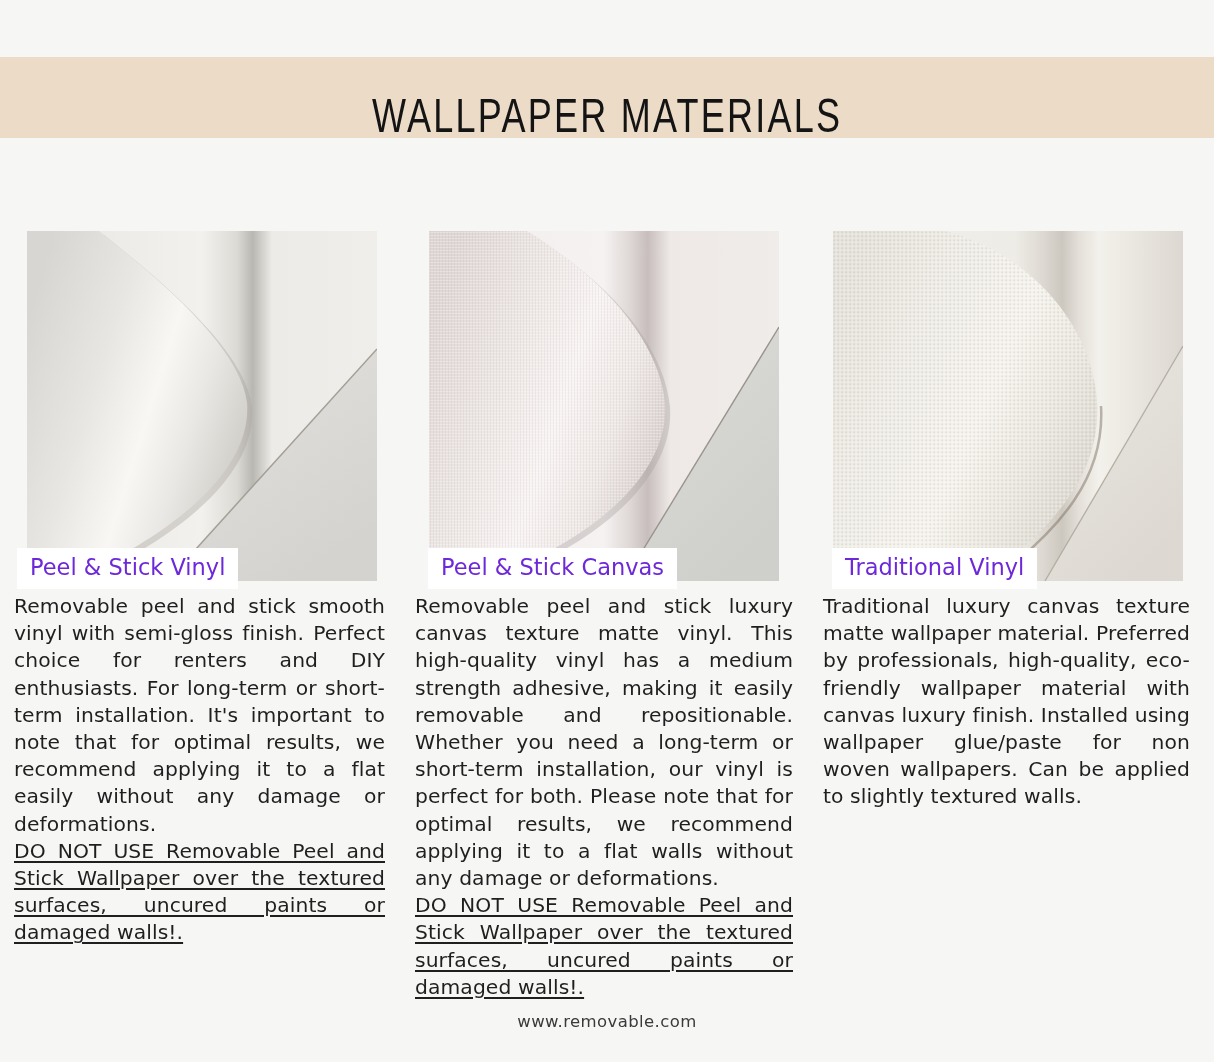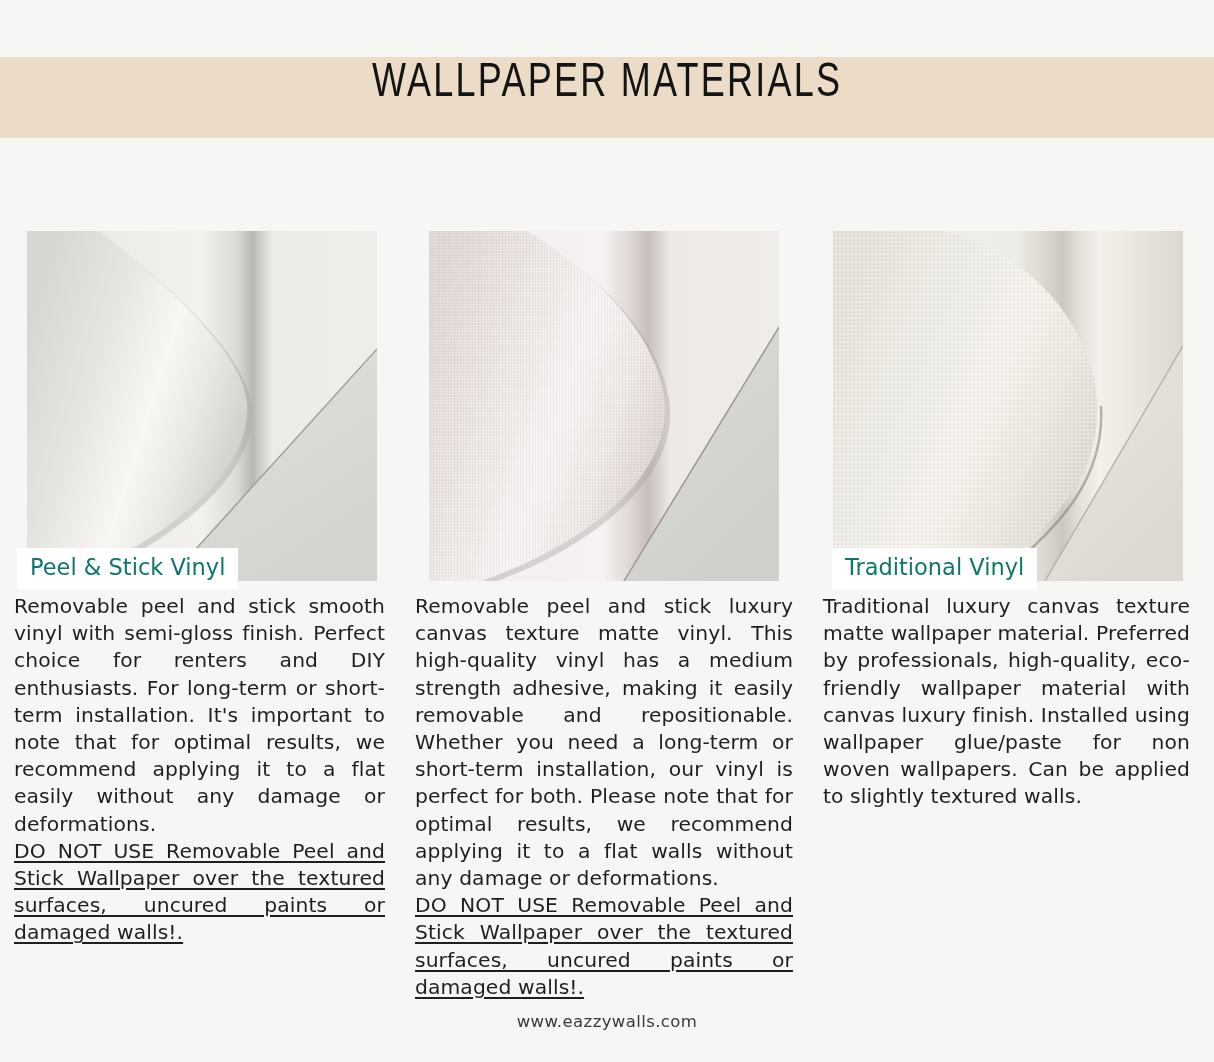--- a/index.html
+++ b/index.html
@@ -14,21 +14,21 @@
     position: relative;
   }
   .page { width: 1214px; height: 1062px; position: relative; }
 
   
   .header-band {
     position: absolute;
     top: 57px; left: 0;
     width: 1214px; height: 81px;
     background: #ecdbc6;
-    display: flex; align-items: flex-start; justify-content: center;
+    display: flex; align-items: flex-end; justify-content: center;
   }
   .page-title {
     font-family: "Liberation Sans", sans-serif;
     font-weight: 400;
     font-size: 40px;
     letter-spacing: 2.5px;
     color: #141414;
     transform: scale(0.9, 1.2);
     white-space: nowrap;
   }
@@ -52,21 +52,21 @@
 
   .photo { width: 350px; height: 350px; display: block; }
 
   .material-label {
     position: absolute;
     bottom: -8px;
     background: #ffffff;
     padding: 7px 13px 8px 13px;
     font-size: 22.5px;
     line-height: 1.15;
-    color: #0f766e;
+    color: #6d28d9;
     white-space: nowrap;
   }
   .c1 .material-label { left: -10px; }
   .c2 .material-label { left: -1px; }
   .c3 .material-label { left: -1px; }
 
   .desc, .warn {
     font-size: 20.3px;
     line-height: 27.2px;
     text-align: justify;
@@ -161,20 +161,21 @@
               <path d="M1.5,0 V3" stroke="rgba(186,170,168,0.28)" stroke-width="1"></path>
             </pattern>
           </defs>
           <rect width="350" height="350" fill="url(#wall2)"></rect>
           <path d="M350,96 L350,350 L195,350 Z" fill="url(#floor2)"></path>
           <path d="M195,350 L350,96" stroke="#99938b" stroke-width="1.4" fill="none"></path>
           <path d="M0,0 L98,0 C182,52 230,114 236,172 C241,243 162,312 52,350 L0,350 Z" fill="#aba29f" opacity="0.4" transform="translate(5,4)"></path>
           <path d="M0,0 L98,0 C182,52 230,114 236,172 C241,243 162,312 52,350 L0,350 Z" fill="url(#curl2)"></path>
           <path d="M0,0 L98,0 C182,52 230,114 236,172 C241,243 162,312 52,350 L0,350 Z" fill="url(#tex2)" opacity="0.55"></path>
         </svg>
+        <div class="material-label">Peel &amp; Stick Canvas</div>
       </div>
       <p class="desc">Removable peel and stick luxury canvas texture matte vinyl. This high-quality vinyl has a medium strength adhesive, making it easily removable and repositionable. Whether you need a long-term or short-term installation, our vinyl is perfect for both. Please note that for optimal results, we recommend applying it to a flat walls without any damage or deformations.</p>
       <p class="warn">DO NOT USE Removable Peel and Stick Wallpaper over the textured surfaces, uncured paints or damaged walls!.</p>
     </section>
 
     <section class="material-card c3">
       <div class="photo-wrap">
         <svg class="photo" viewBox="0 0 350 350" xmlns="http://www.w3.org/2000/svg">
           <defs>
             <linearGradient id="wall3" x1="0" y1="0" x2="1" y2="0">
@@ -212,16 +213,16 @@
         </svg>
         <div class="material-label">Traditional Vinyl</div>
       </div>
       <p class="desc">Traditional luxury canvas texture matte wallpaper material. Preferred by professionals, high-quality, eco-friendly wallpaper material with canvas luxury finish. Installed using wallpaper glue/paste for non woven wallpapers. Can be applied to slightly textured walls.</p>
       <p class="warn"></p>
     </section>
 
   </div>
 
   <div class="footer">
-    <span class="website-url">www.eazzywalls.com</span>
+    <span class="website-url">www.removable.com</span>
   </div>
 
 </div>
 
 </body></html>

